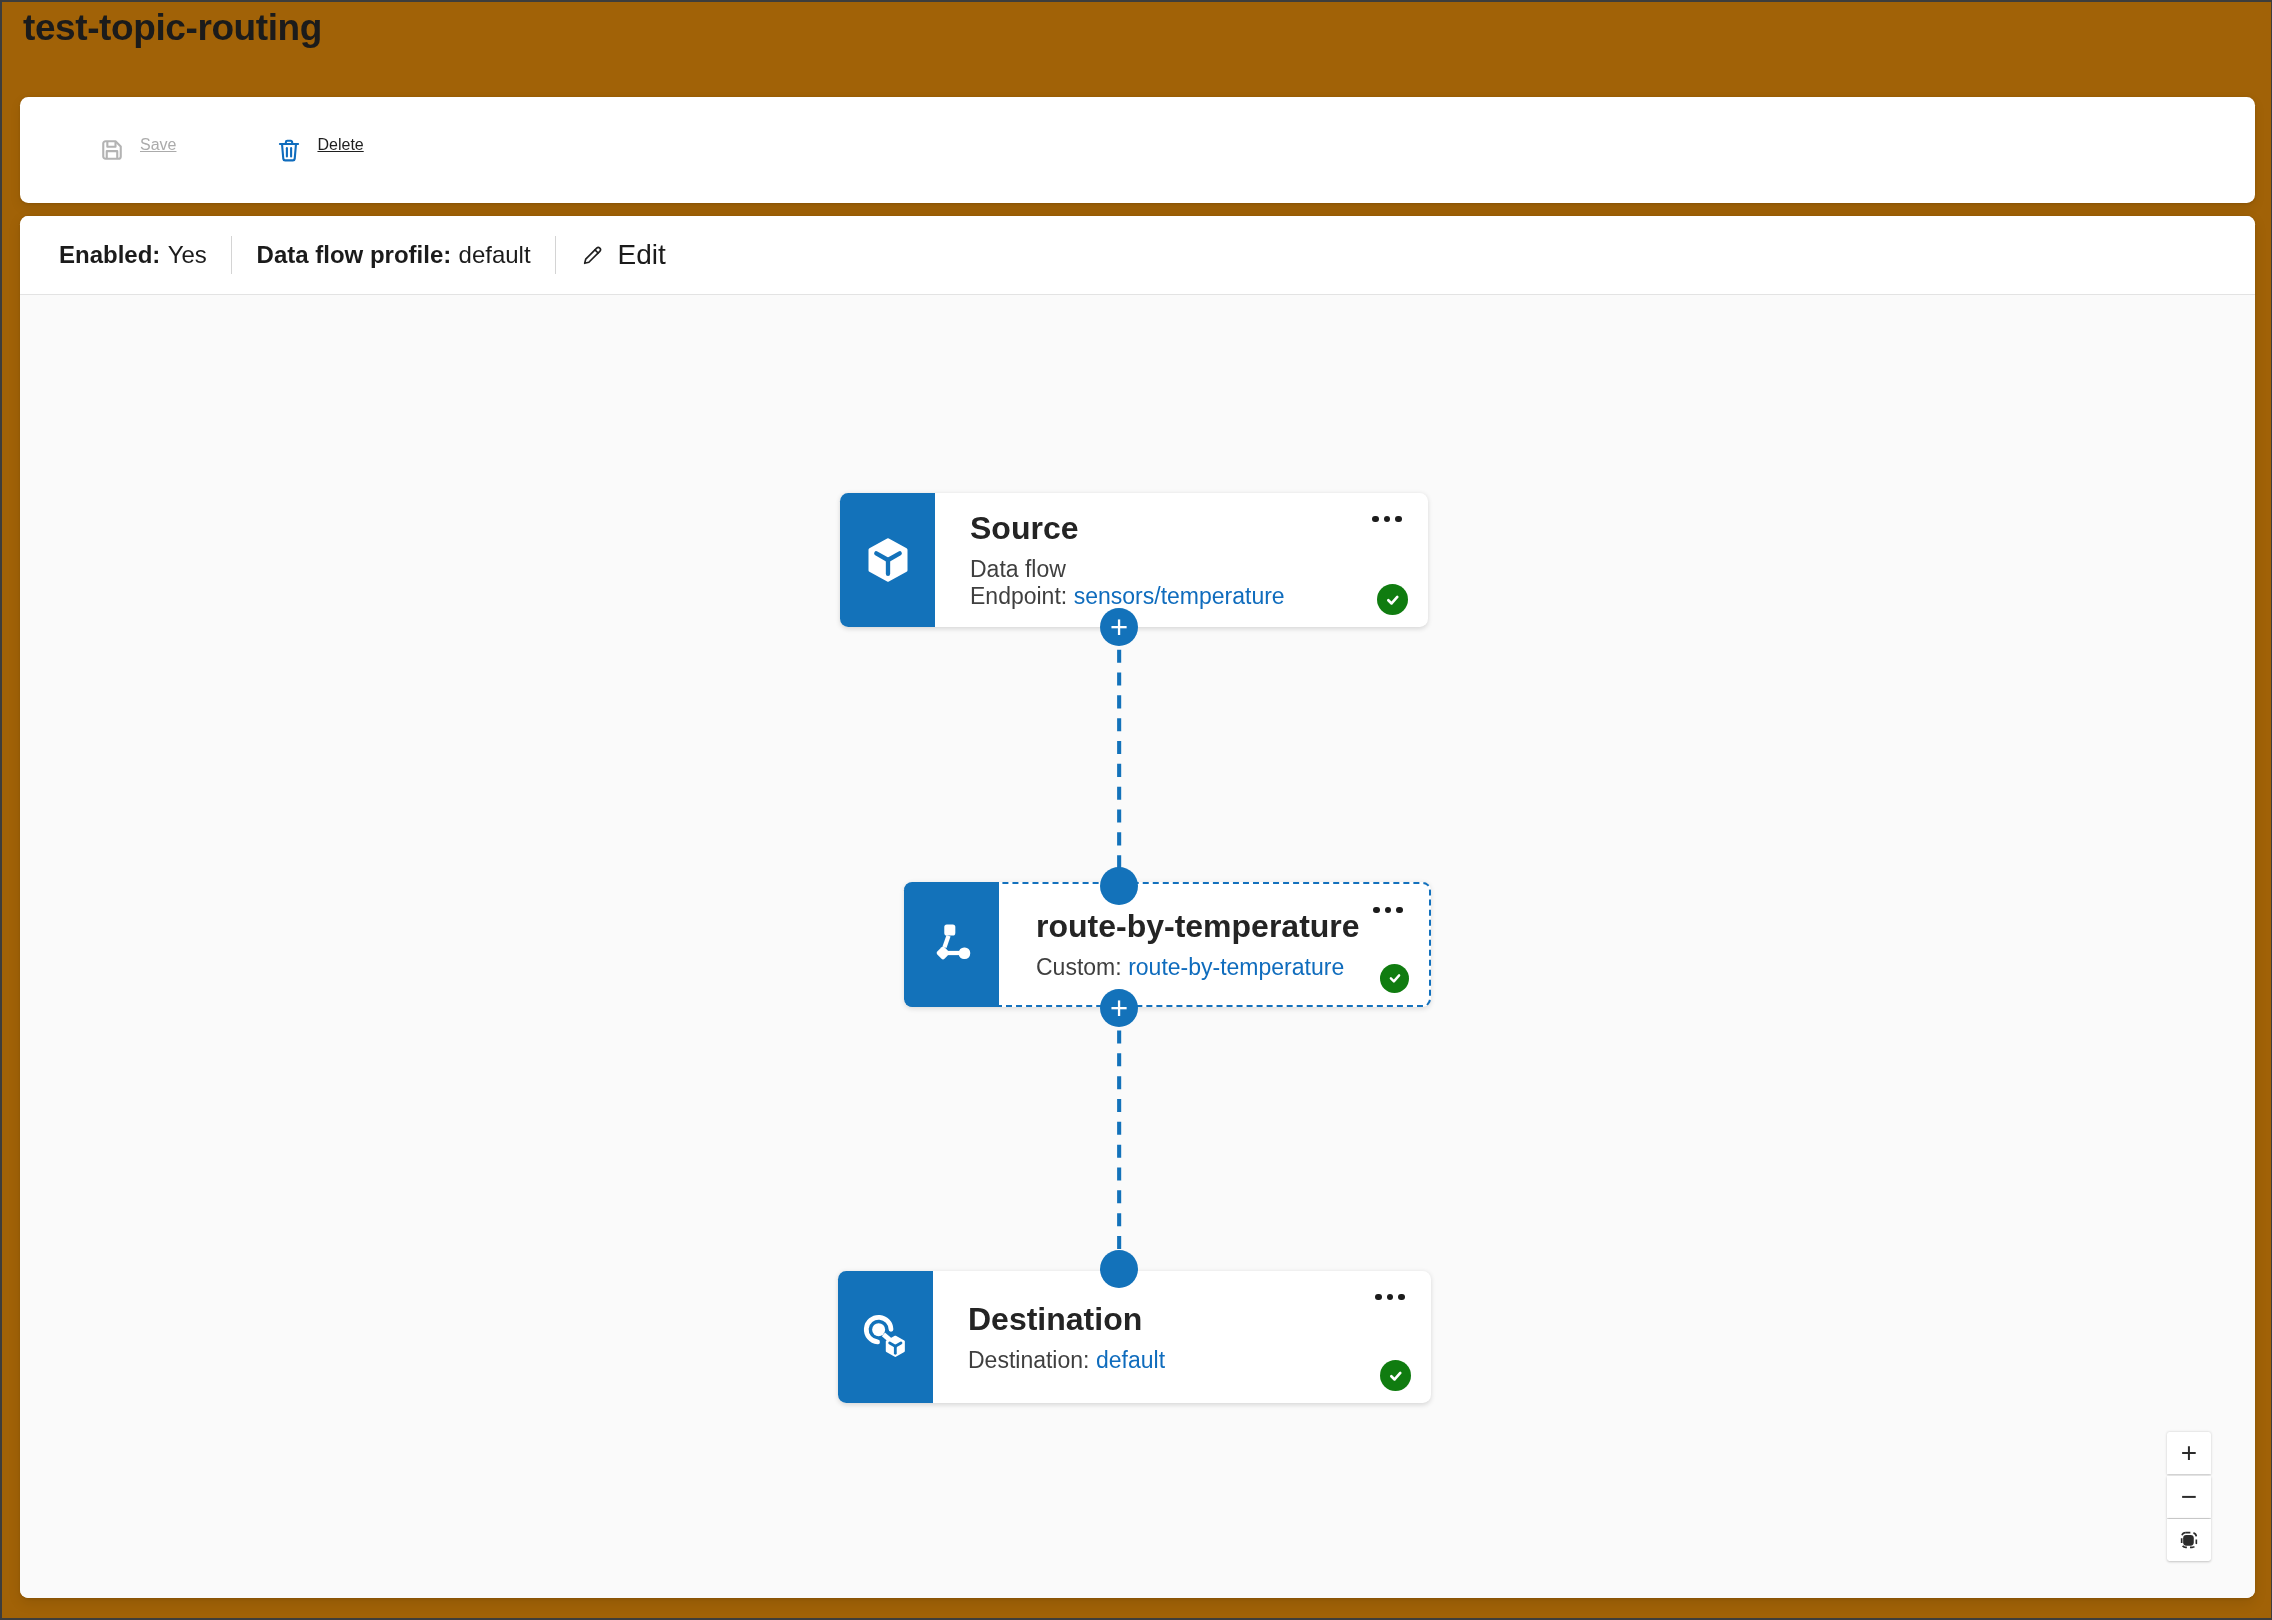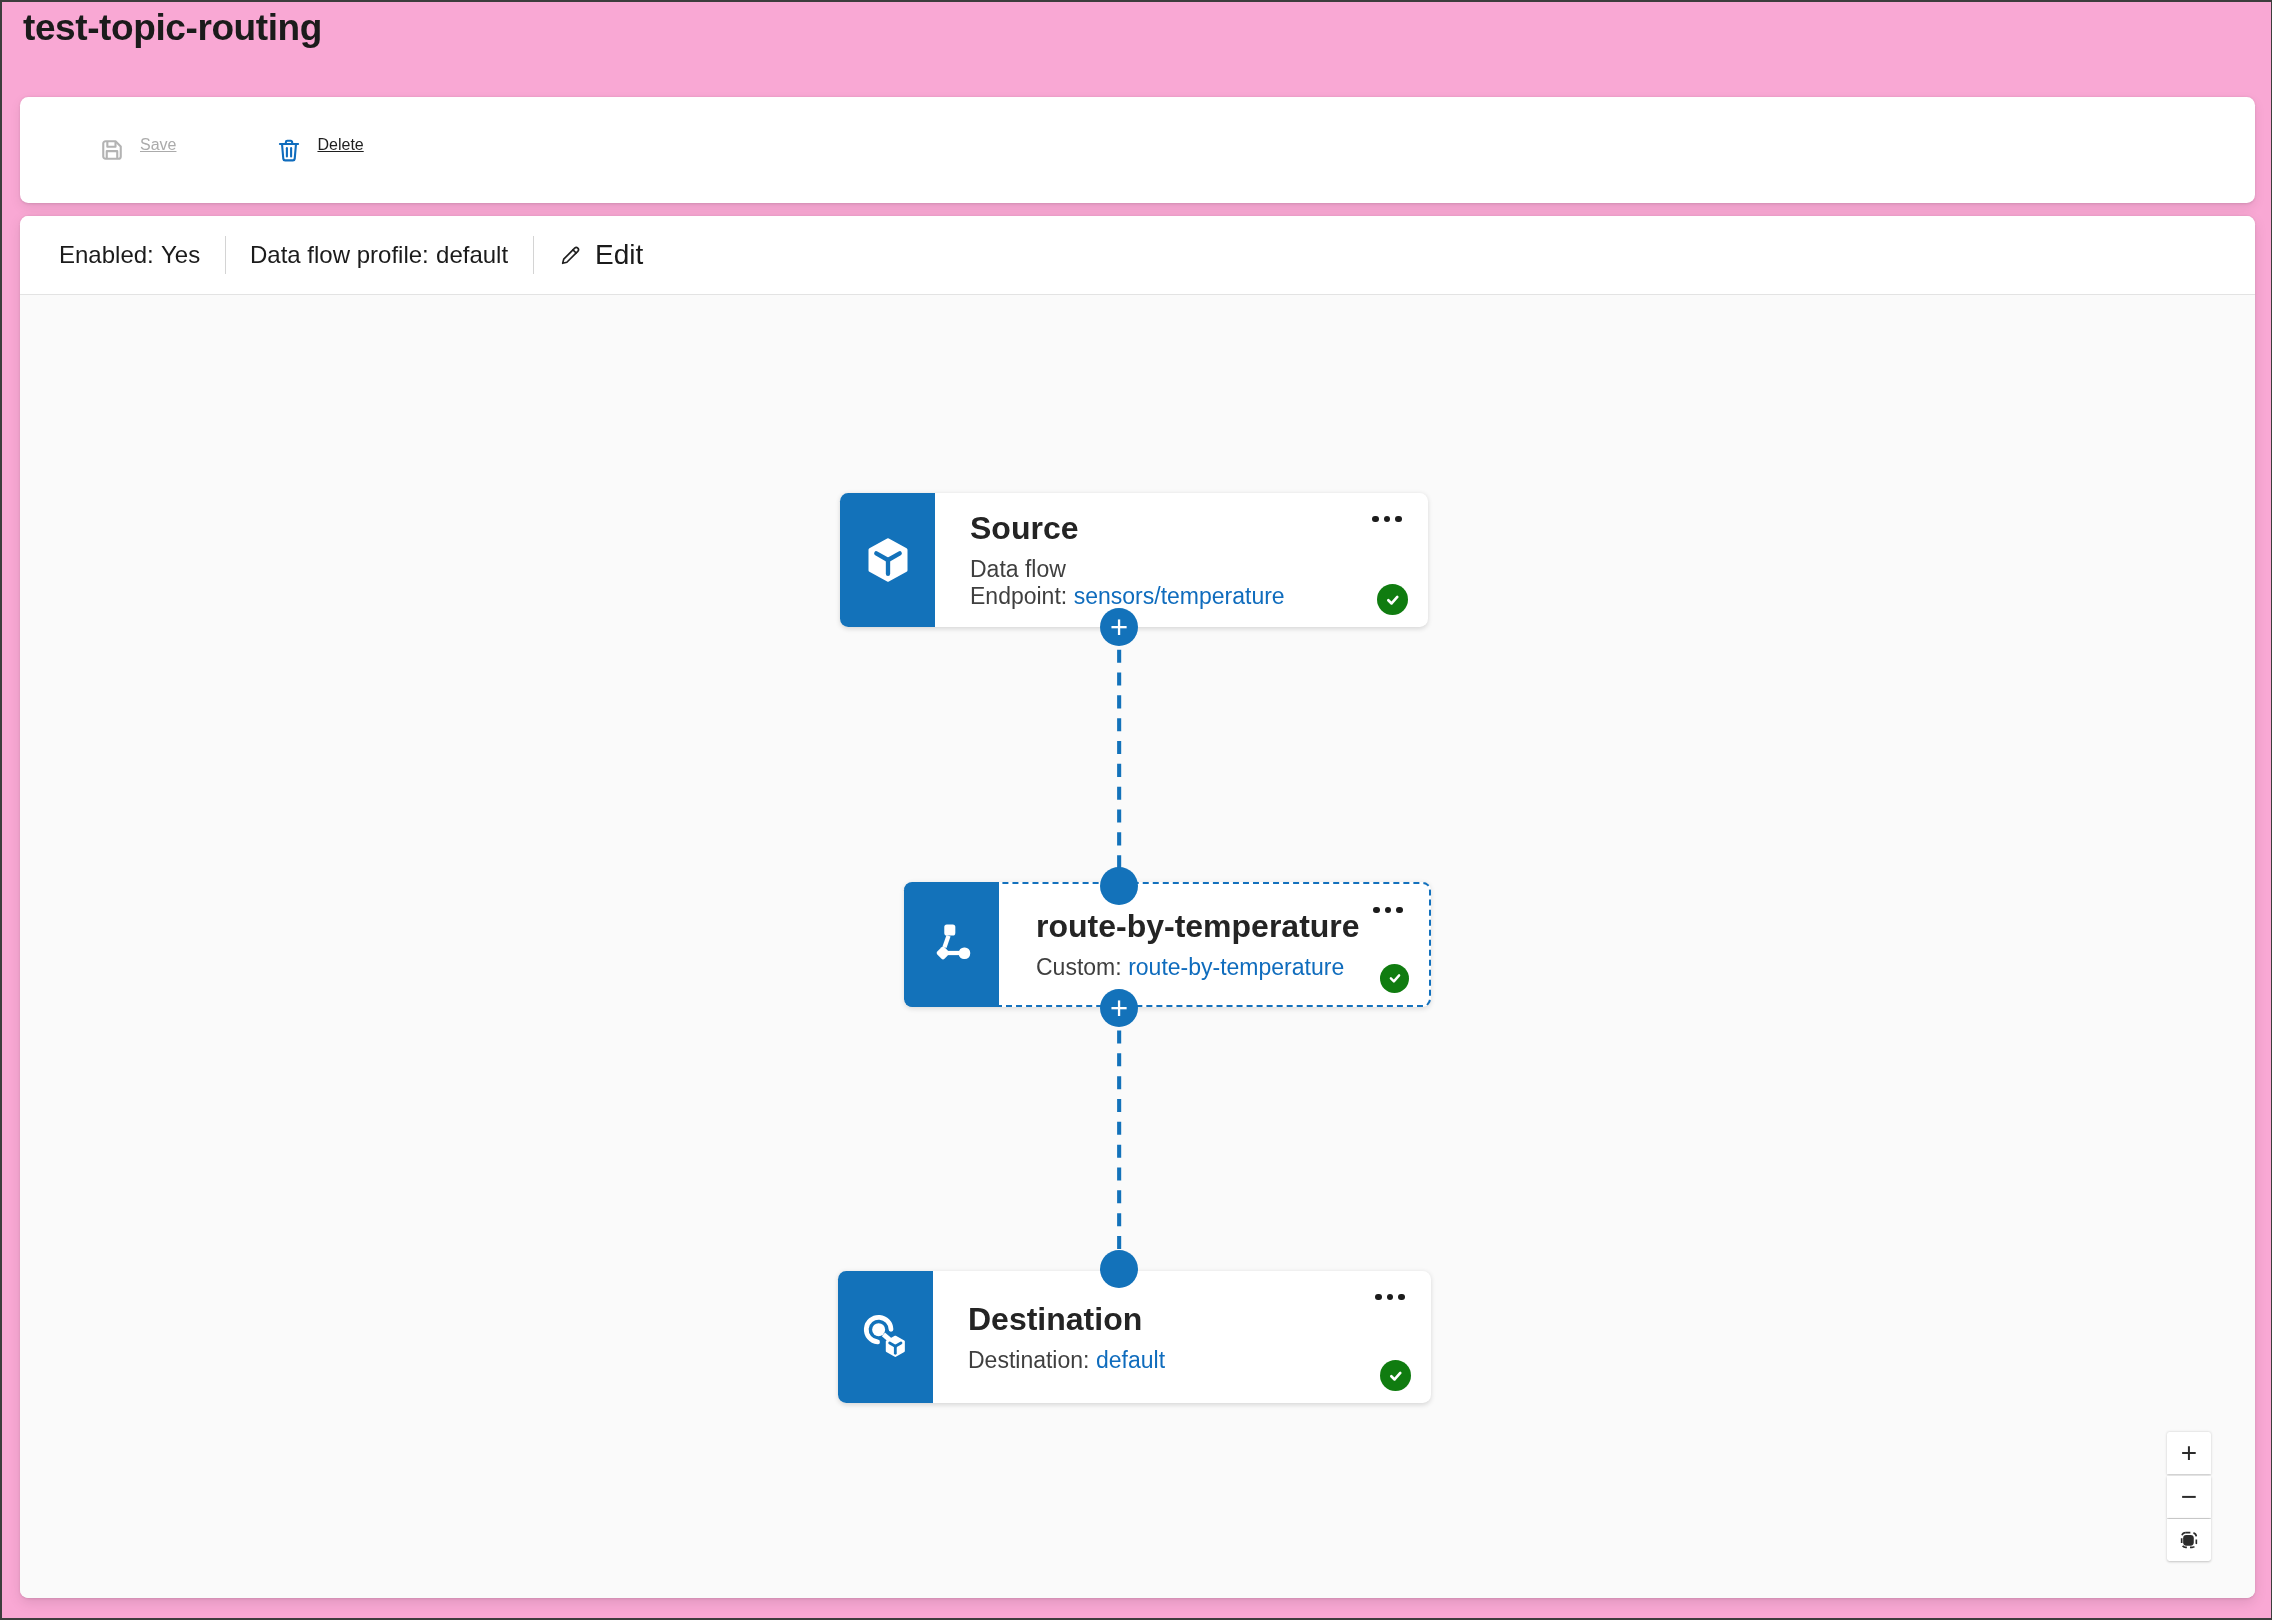--- a/index.html
+++ b/index.html
@@ -1,20 +1,20 @@
 <!DOCTYPE html>
 <html style="font-size:13px"><head>
 <meta charset="utf-8">
 <style>
   * { margin:0; padding:0; box-sizing:border-box; }
   html,body { background:#e8e8e8; }
   body { font-family:"Liberation Sans","DejaVu Sans",sans-serif; }
   .app {
     position:relative; width:2273px; height:1620px;
-    background:#f9a8d4; border:2.4px solid #3d3d3d; overflow:hidden;
+    background:#a16207; border:2.4px solid #3d3d3d; overflow:hidden;
   }
   .page-title {
     position:absolute; left:21px; top:4.9px;
     font-size:37px; font-weight:600; color:#1b1b1b; letter-spacing:-0.4px;
   }
   
   .toolbar {
     position:absolute; left:18px; top:95px; width:2235px; height:106px;
     background:#fff; border-radius:8.2px;
     box-shadow:0 0.8px 2.4px rgba(0,0,0,.10), 0 4.1px 11.4px rgba(0,0,0,.08);
@@ -33,21 +33,21 @@
     background:#fafafa; border-radius:8.2px;
     box-shadow:0 0.8px 2.4px rgba(0,0,0,.10), 0 4.1px 13px rgba(0,0,0,.10);
     overflow:hidden;
   }
   .panel-header {
     height:79px; background:#fff; border-bottom:0.8px solid #e3e3e3;
     display:flex; align-items:center; padding-left:39px;
     font-size:24px; color:#1b1b1b;
   }
   .info-pair { display:flex; align-items:center; }
-  .info-label { font-weight:400; margin-right:7.3px; }
+  .info-label { font-weight:700; margin-right:7.3px; }
   .vdiv { width:0.8px; height:38px; background:#d4d4d4; margin:0 24.5px; }
   .edit-btn {
     display:flex; align-items:center; gap:12.2px;
     background:none; border:none; cursor:pointer;
     font-family:inherit; font-size:28px; color:#1b1b1b;
   }
   
   .canvas { position:relative; width:100%; height:1303px; background:#fafafa; }
   .connectors { position:absolute; left:0; top:0; pointer-events:none; }
   .node {

